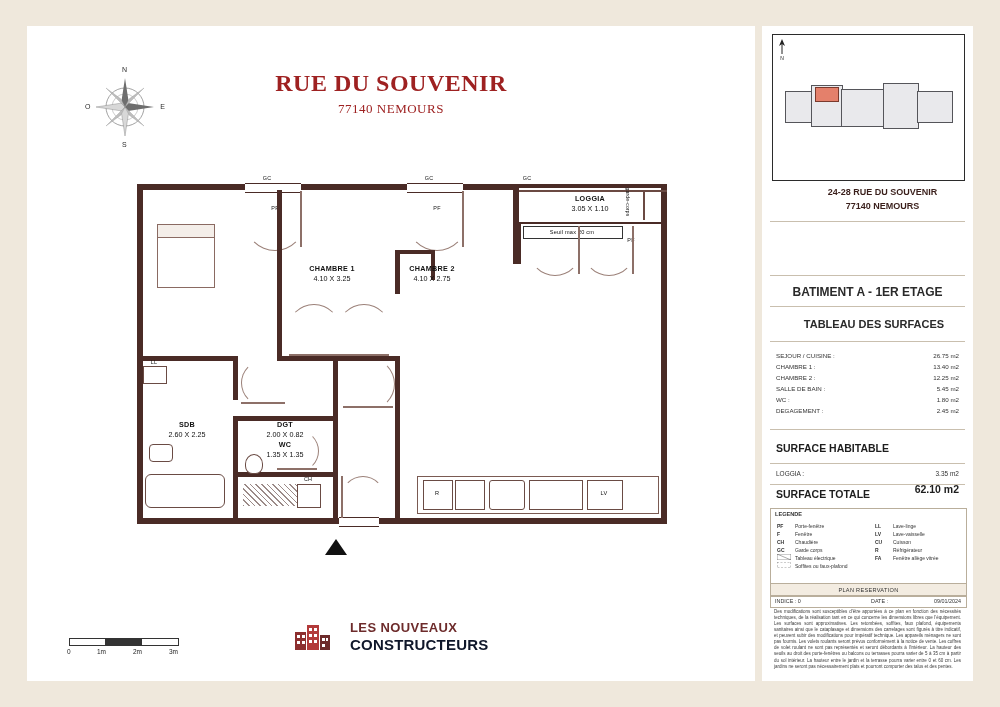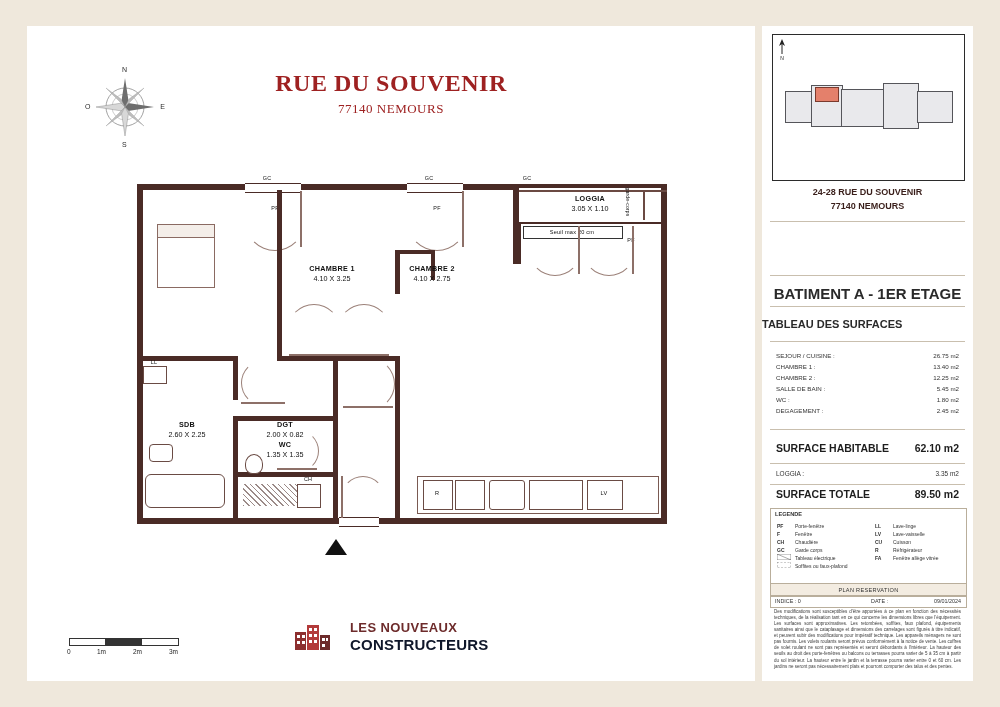--- a/index.html
+++ b/index.html
@@ -57,30 +57,30 @@
   .logo-l2{font-size:15px;font-weight:bold;color:#0f172a;letter-spacing:.2px;line-height:1.05;}
 
   
   .side{position:absolute;left:762px;top:26px;width:211px;height:655px;background:#fff;}
   .key-map{position:absolute;left:10px;top:8px;width:191px;height:145px;border:1px solid #2b2b2b;background:#fff;}
   .km-n{position:absolute;left:5px;top:4px;font-size:6px;color:#222;text-align:center;line-height:1;}
   .km-plan{position:absolute;left:12px;top:46px;width:168px;height:52px;}
   .km-blk{position:absolute;border:.8px solid #55555a;background:#e9e9ec;}
   .km-hl{position:absolute;background:#e4806b;border:1px solid #7a3a2d;}
 
-  .addr{position:absolute;left:0;top:160px;width:211px;text-align:center;font-size:9px;font-weight:bold;color:#3a1f1b;line-height:1.5;}
+  .addr{position:absolute;left:15px;top:160px;width:211px;text-align:center;font-size:9px;font-weight:bold;color:#3a1f1b;line-height:1.5;}
   .hr{position:absolute;left:8px;width:195px;height:1px;background:#c9bfae;}
   .apt{position:absolute;left:0;width:211px;text-align:center;font-size:11px;color:#2a2a2a;line-height:1.55;}
-  .bat{position:absolute;left:0;width:211px;text-align:center;font-size:15px;font-weight:bold;color:#2a2a2a;}
-  .tbl-title{position:absolute;left:0;width:224px;font-size:11px;font-weight:bold;color:#2a2a2a;}
+  .bat{position:absolute;left:0;width:211px;text-align:center;font-size:12px;font-weight:bold;color:#2a2a2a;}
+  .tbl-title{position:absolute;left:0;width:224px;text-align:center;font-size:11px;font-weight:bold;color:#2a2a2a;}
   .srow{position:absolute;left:14px;width:183px;font-size:6.2px;color:#333;}
   .srow .n{float:left;}
   .srow .v{float:right;}
   .big{position:absolute;left:14px;width:183px;font-size:10.5px;font-weight:bold;color:#1d1d1d;}
-  .big .v{float:right;}
+  .big .v{float:right;margin-top:41px;}
   .med{position:absolute;left:14px;width:183px;font-size:6.5px;color:#333;}
   .med .v{float:right;}
 
   
   .legend{position:absolute;left:8px;top:482px;width:195px;height:82px;border:1px solid #b9ae9b;background:#fff;}
   .legend h4{margin:0;padding:2px 0 1px 4px;font-size:5.6px;font-weight:bold;color:#333;}
   .lg-col{position:absolute;font-size:5px;color:#333;line-height:1.62;}
   .lg-col.c1{left:6px;top:13px;}
   .lg-col.c2{left:104px;top:13px;}
   .lg-k{display:inline-block;width:18px;font-weight:bold;}

